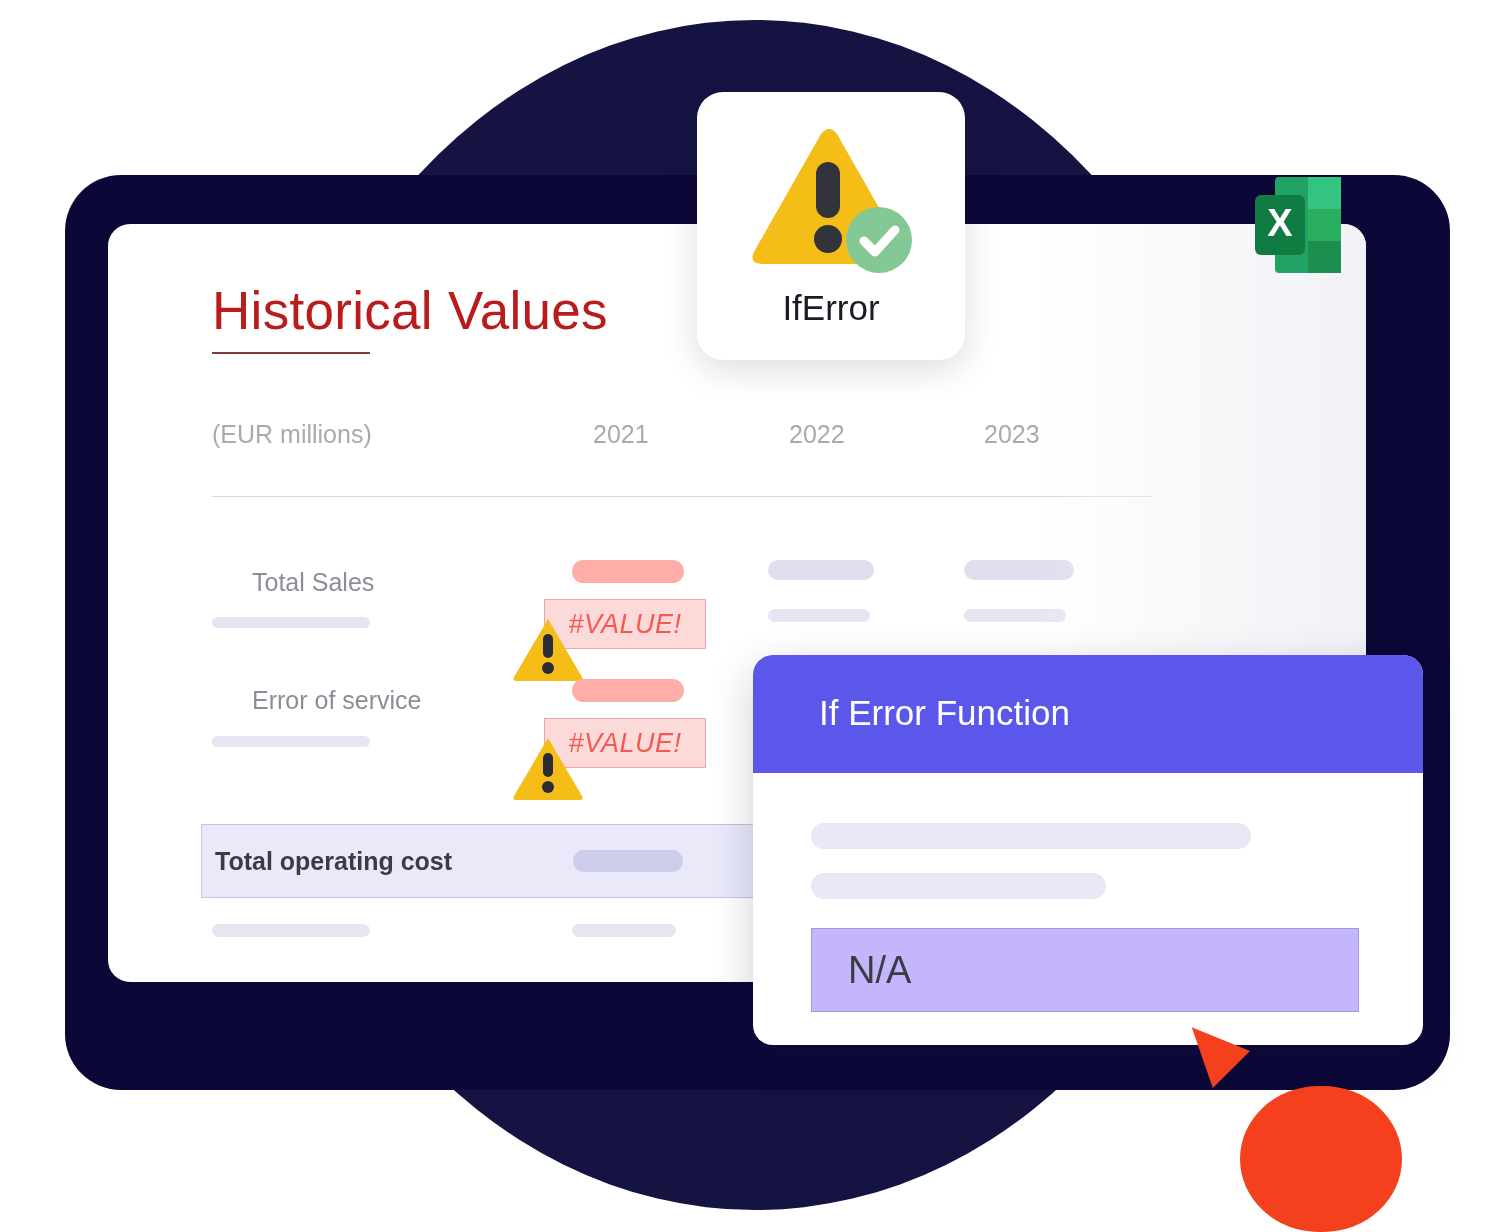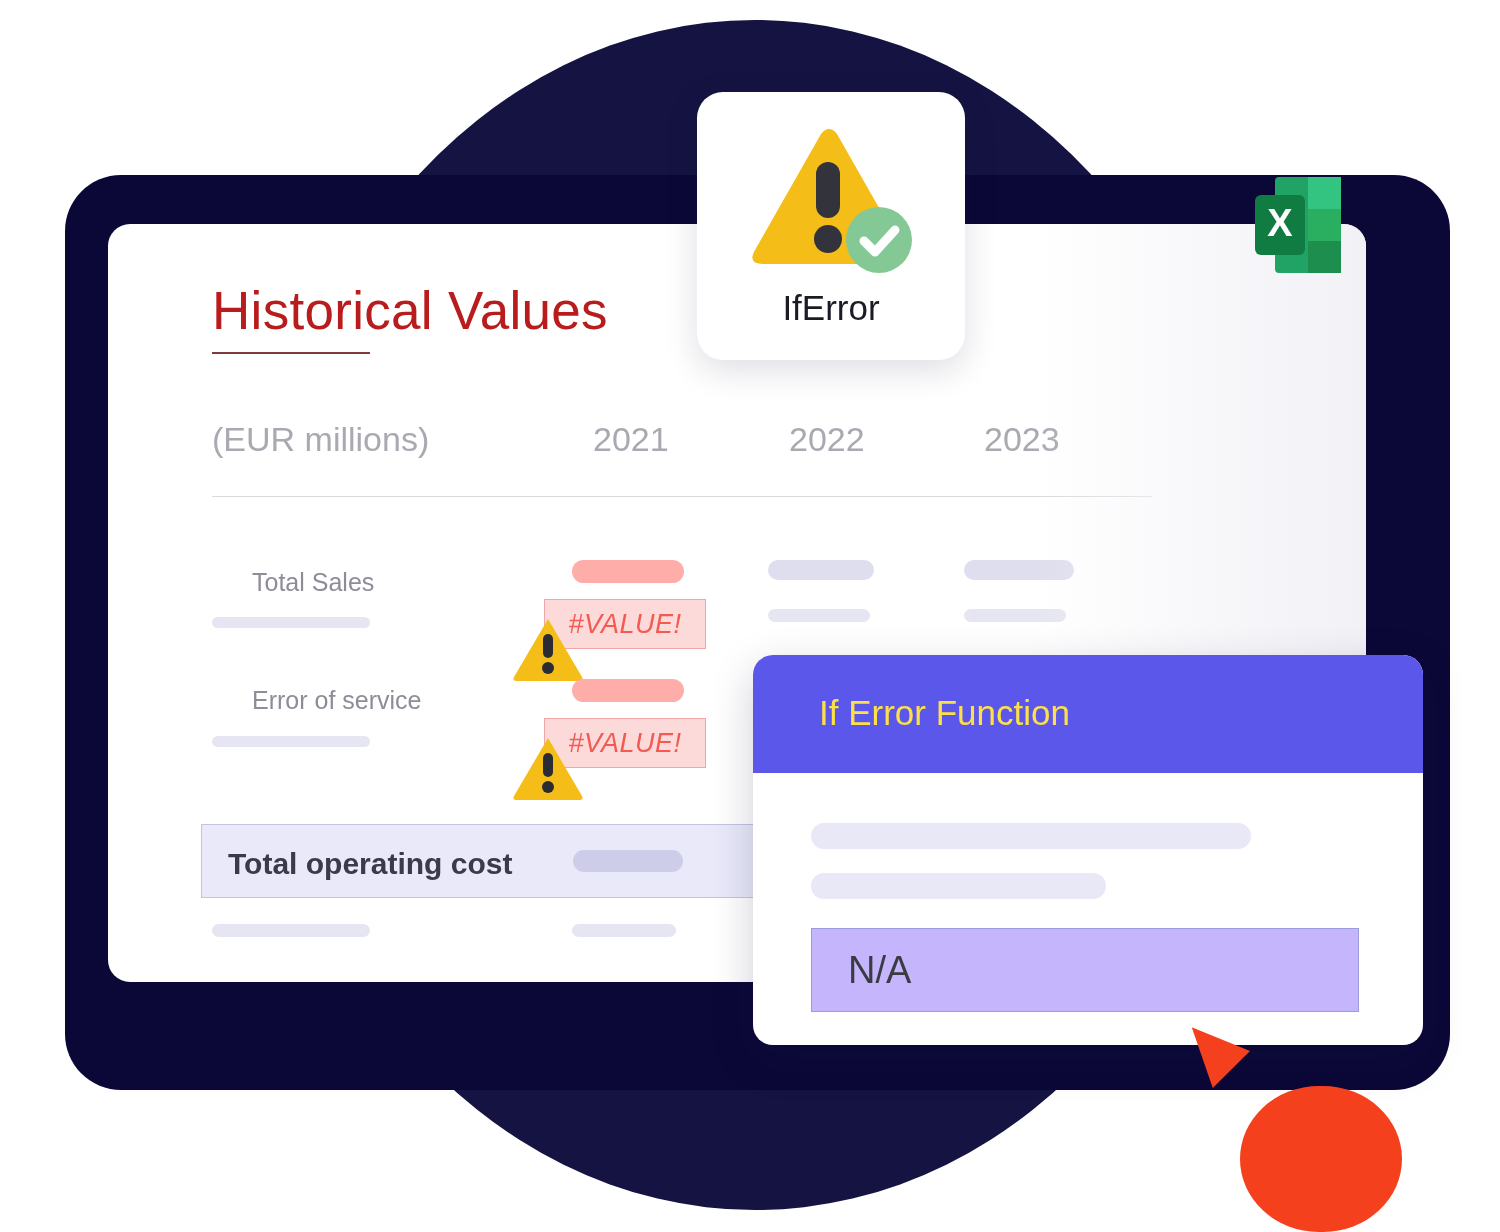--- a/index.html
+++ b/index.html
@@ -107,21 +107,21 @@
   .table-head {
     position: absolute;
     left: 104px;
     top: 196px;
     width: 940px;
     height: 60px;
   }
 
   .th {
     position: absolute;
-    font-size: 34px;
+    font-size: 25px;
     color: #a9a9b2;
     font-weight: 400;
     white-space: nowrap;
   }
 
   .th.unit { left: 0; top: 0; }
   .th.y1 { left: 381px; top: 0; }
   .th.y2 { left: 577px; top: 0; }
   .th.y3 { left: 772px; top: 0; }
 
@@ -183,23 +183,23 @@
     left: 93px;
     top: 600px;
     width: 690px;
     height: 74px;
     background: #e9e9fa;
     border: 1px solid #c3c3e6;
   }
 
   .total-label {
     position: absolute;
-    left: 26px;
+    left: 13px;
     top: 22px;
-    font-size: 30px;
+    font-size: 25px;
     font-weight: 700;
     color: #3a3a4a;
     white-space: nowrap;
   }
 
   
   .iferror-card {
     position: absolute;
     left: 697px;
     top: 92px;
@@ -258,21 +258,21 @@
     width: 100%;
     height: 118px;
     background: #5b57ea;
   }
 
   .dialog-title {
     position: absolute;
     left: 66px;
     top: 38px;
     font-size: 35px;
-    color: #fde047;
+    color: #ffffff;
     font-weight: 400;
   }
 
   .dialog-bar {
     position: absolute;
     border-radius: 18px;
     background: #e8e8f7;
   }
 
   .dialog-input {

